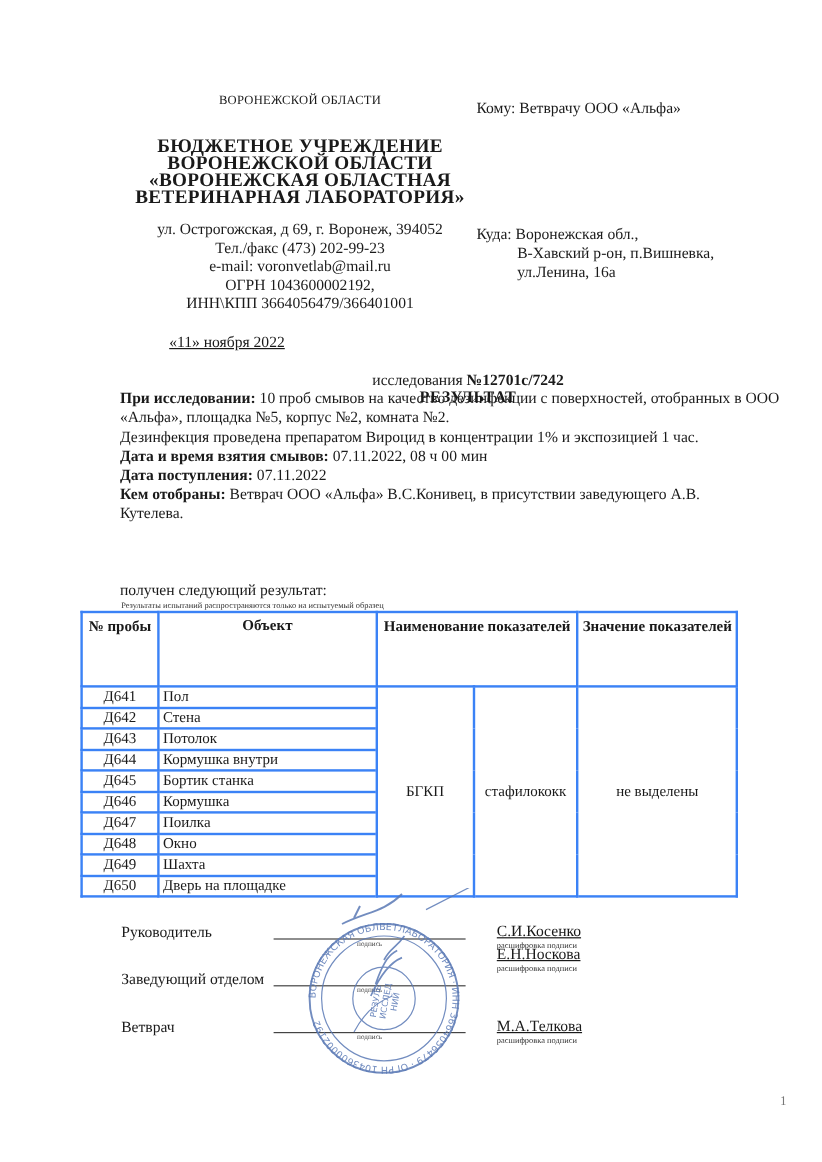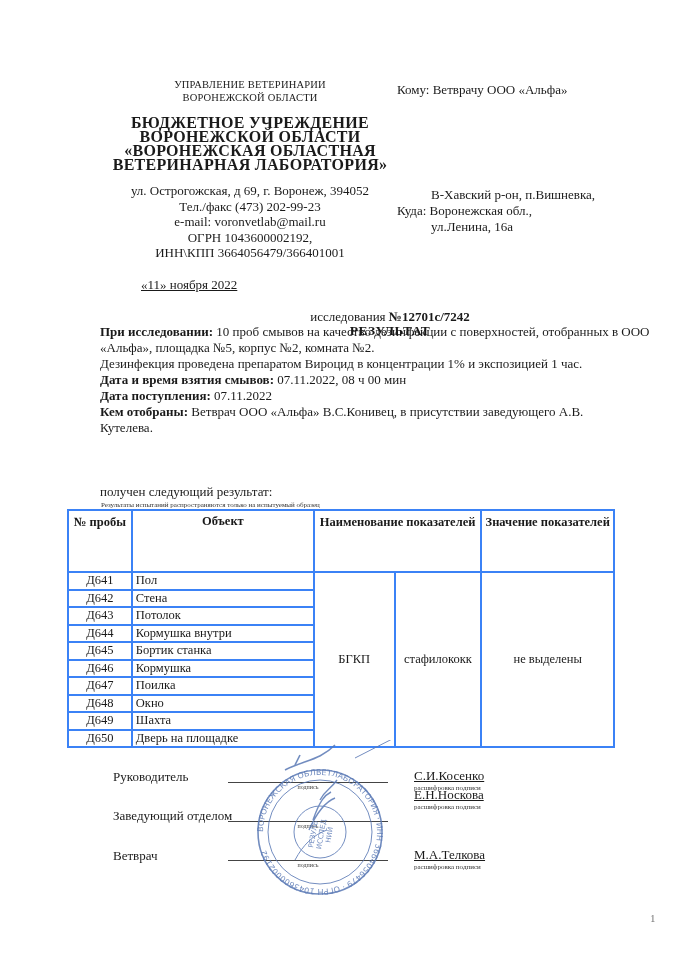--- a/index.html
+++ b/index.html
@@ -15,32 +15,31 @@
   .sub{font-size:13px;}
   .body{font-size:13px;line-height:16px;}
   .body b{font-weight:bold;}
   .note{font-size:7px;color:#333;}
   table.res{border-collapse:collapse;font-size:12.5px;}
   table.res td,table.res th{border:2px solid #3b82f6;padding:0 3px;}
   table.res th{font-weight:bold;font-size:12.5px;line-height:15px;text-align:center;height:56px;}
   table.res td{height:15.5px;line-height:15px;}
   td.num{text-align:center;}
   td.merged{text-align:center;vertical-align:middle;}
-  .sig-label{font-size:13px;margin-left:12px;}
+  .sig-label{font-size:13px;}
   .sig-line{border-top:1px solid #444;height:0;}
   .sig-caption{font-size:6px;color:#444;text-align:center;}
   .sig-name{font-size:13px;text-decoration:underline;}
   .sig-decode{font-size:7px;color:#333;}
   .pagenum{font-size:11px;color:#777;}
 </style>
 </head>
 <body>
 
 <div class="abs center org-small" style="left:130px;top:78px;width:240px;">
-  <div>УПРАВЛЕНИЕ ВЕТЕРИНАРИИ</div>
   <div>ВОРОНЕЖСКОЙ ОБЛАСТИ</div>
 </div>
 
 <div class="abs center org-bold" style="left:110px;top:116px;width:280px;">
   <div>БЮДЖЕТНОЕ УЧРЕЖДЕНИЕ</div>
   <div>ВОРОНЕЖСКОЙ ОБЛАСТИ</div>
   <div>«ВОРОНЕЖСКАЯ ОБЛАСТНАЯ</div>
   <div>ВЕТЕРИНАРНАЯ ЛАБОРАТОРИЯ»</div>
 </div>
 
@@ -50,22 +49,22 @@
   <div>e-mail: voronvetlab@mail.ru</div>
   <div>ОГРН 1043600002192,</div>
   <div>ИНН\КПП 3664056479/366401001</div>
 </div>
 
 <div class="abs addr u" style="left:141px;top:277px;">«11» ноября 2022</div>
 
 <div class="abs right" style="left:397px;top:82px;">Кому: Ветврачу ООО «Альфа»</div>
 
 <div class="abs right" style="left:397px;top:187px;">
+  <div>Куда: Воронежская обл.,</div>
   <div style="padding-left:34px;">В-Хавский р-он, п.Вишневка,</div>
-  <div>Куда: Воронежская обл.,</div>
   <div style="padding-left:34px;">ул.Ленина, 16а</div>
 </div>
 
 <div class="abs center title" style="left:290px;top:294px;width:200px;">РЕЗУЛЬТАТ</div>
 <div class="abs center sub" style="left:270px;top:309px;width:240px;">
   <span>исследования </span><b>№12701с/7242</b>
 </div>
 
 <div class="abs body" style="left:100px;top:324px;width:550px;">
   <div><b>При исследовании:</b><span> 10 проб смывов на качество дезинфекции с поверхностей, отобранных в ООО «Альфа», площадка №5, корпус №2, комната №2.</span></div>

